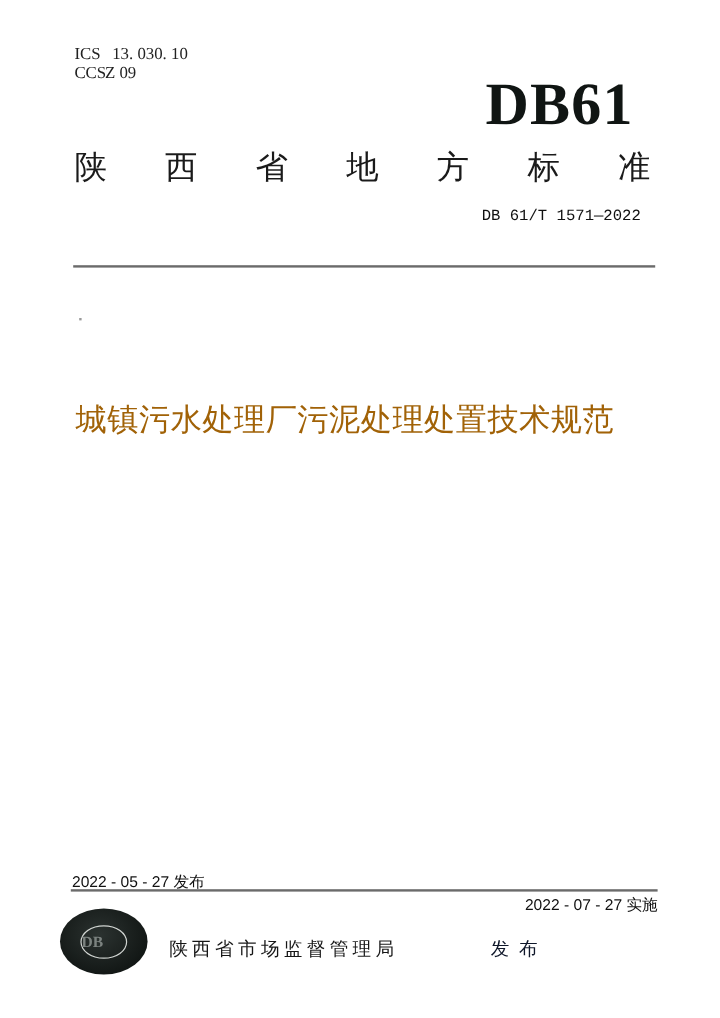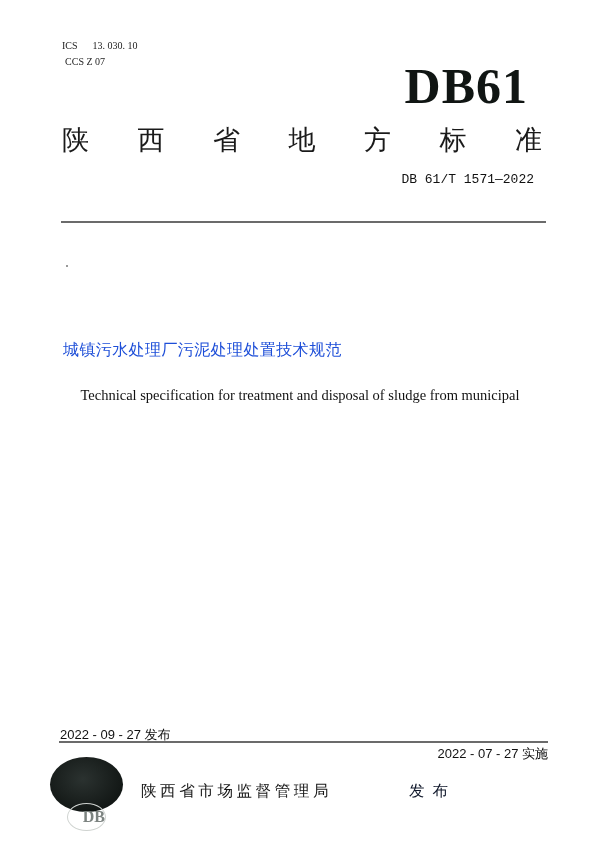--- a/index.html
+++ b/index.html
@@ -1,50 +1,50 @@
 <!DOCTYPE html>
 <html><head>
   <meta charset="utf-8">
   <style>
     html, body { margin: 0; padding: 0; background: #ffffff; }
     body { width: 600px; height: 848px; position: relative; overflow: hidden; color: #111; font-family: "DejaVu Sans", sans-serif; }
     .abs { position: absolute; }
-    .meta { left: 62px; font-family: "Liberation Serif", serif; font-size: 10px; color: #222; line-height: 13px; }
+    .meta { left: 62px; font-family: "Liberation Serif", serif; font-size: 14px; color: #222; line-height: 13px; }
     .meta .lbl { display: inline-block; }
     #ics { top: 39px; }
     #ics .lbl { width: 28px; }
     #ccs { top: 55px; }
     #ccs .lbl { width: 22px; text-align: right; }
     #db-logo { top: 58px; right: 72px; font-family: "Liberation Serif", serif; font-weight: bold; font-size: 50px; letter-spacing: 1px; color: #101513; line-height: 56px; text-align: center; }
     #std-type { top: 122px; left: 62px; width: 480px; display: flex; justify-content: space-between; font-family: "DejaVu Sans", sans-serif; font-size: 27px; line-height: 36px; color: #1a1a1a; }
     #std-number { top: 172px; right: 66px; font-family: Liberation Mono, monospace; font-size: 13px; color: #111; }
     .rule { position: absolute; height: 2px; background: #6b6b6b; }
     #rule-top { top: 221px; left: 61px; width: 485px; }
     #speck { top: 265px; left: 66px; width: 2px; height: 2px; background: #999; }
-    #title-cn { top: 332px; left: 63px; font-family: "DejaVu Sans", sans-serif; font-size: 16px; line-height: 36px; color: #1d4ed8; letter-spacing: 0.4px; }
+    #title-cn { top: 332px; left: 63px; font-family: "DejaVu Sans", sans-serif; font-size: 26px; line-height: 36px; color: #a16207; letter-spacing: 0.4px; }
     #title-en { top: 385px; left: 60px; width: 480px; text-align: center; font-family: "Liberation Serif", serif; font-size: 14.5px; line-height: 20px; color: #111; }
     .date { top: 727px; font-family: "Liberation Sans", sans-serif; font-size: 13px; color: #111; line-height: 15px; }
     #date-issue { left: 60px; }
     #date-impl { right: 52px; margin-top: 19px; }
     #rule-bottom { top: 741px; left: 59px; width: 489px; }
     #seal { top: 757px; left: 50px; width: 73px; height: 55px; border-radius: 50%; background: radial-gradient(ellipse at 45% 40%, #2b3230 0%, #131816 70%, #0b0e0d 100%); }
-    #seal-inner { position: absolute; left: 17px; top: 14px; width: 37px; height: 26px; border: 1px solid #cfd3d0; border-radius: 50%; display: flex; align-items: center; justify-content: flex-end; font-family: "Liberation Serif", serif; font-weight: bold; font-size: 16px; color: #7c8380; margin-top: 32px; }
+    #seal-inner { position: absolute; left: 17px; top: 14px; width: 37px; height: 26px; border: 1px solid #cfd3d0; border-radius: 50%; display: flex; align-items: center; justify-content: flex-start; font-family: "Liberation Serif", serif; font-weight: bold; font-size: 13px; color: #7c8380; }
     #issuer { top: 781px; left: 141px; font-family: "DejaVu Sans", sans-serif; font-size: 15.5px; letter-spacing: 3.6px; color: #161616; line-height: 20px; }
     #issued { top: 781px; left: 409px; font-family: "DejaVu Sans", sans-serif; font-size: 15.5px; letter-spacing: 8px; color: #0f172a; line-height: 20px; }
   </style>
 </head>
 <body>
 
 <div class="abs meta" id="ics">
   <span class="lbl">ICS</span>
   <span>13. 030. 10</span>
 </div>
 <div class="abs meta" id="ccs">
   <span class="lbl">CCS</span>
-  <span>Z  07</span>
+  <span>Z  09</span>
 </div>
 
 <div class="abs" id="db-logo">DB61</div>
 
 <div class="abs" id="std-type">
   <span>陕</span>
   <span>西</span>
   <span>省</span>
   <span>地</span>
   <span>方</span>
@@ -53,24 +53,23 @@
 </div>
 
 <div class="abs" id="std-number">DB 61/T  1571—2022</div>
 
 <div class="rule" id="rule-top"></div>
 <div class="abs" id="speck"></div>
 
 <div class="abs" id="title-cn">城镇污水处理厂污泥处理处置技术规范</div>
 
 <div class="abs" id="title-en">
-  <div>Technical specification for treatment and disposal of sludge from municipal</div>
 </div>
 
-<div class="abs date" id="date-issue">2022 - 09 - 27 发布</div>
+<div class="abs date" id="date-issue">2022 - 05 - 27 发布</div>
 <div class="abs date" id="date-impl">2022 - 07 - 27 实施</div>
 <div class="rule" id="rule-bottom"></div>
 
 <div class="abs" id="seal">
   <div id="seal-inner">
     <span>DB</span>
   </div>
 </div>
 
 <div class="abs" id="issuer">陕西省市场监督管理局</div>

